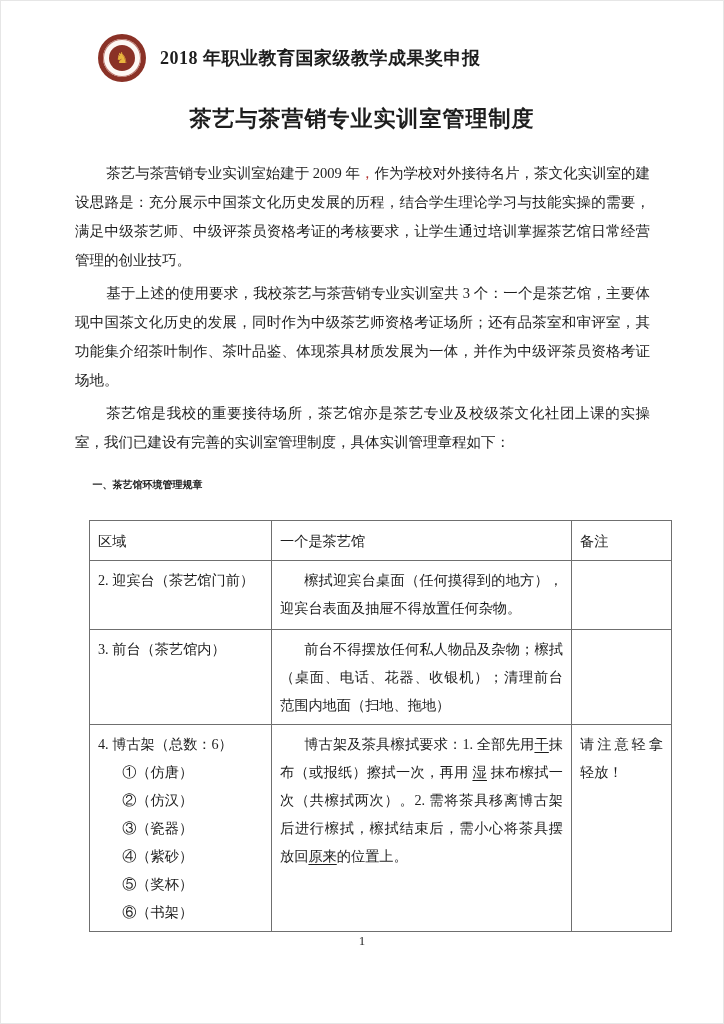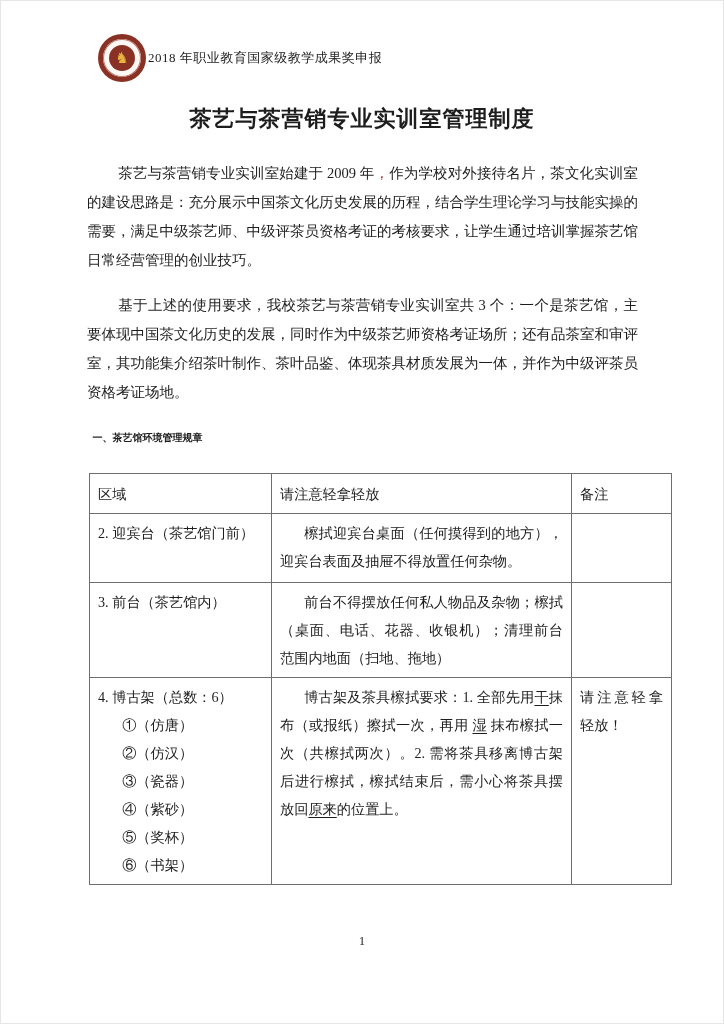--- a/index.html
+++ b/index.html
@@ -37,38 +37,38 @@
   .logo-core {
     width: 26px; height: 26px;
     border-radius: 50%;
     background: #8a3126;
     color: #e9b53e;
     font-size: 15px;
     line-height: 26px;
     text-align: center;
   }
   .header-title {
-    font-weight: normal;
-    font-size: 13px;
-    margin-left: 2px;
+    font-weight: bold;
+    font-size: 18px;
+    margin-left: 14px;
     letter-spacing: 0.5px;
     white-space: nowrap;
   }
   
   .doc-title {
     margin-top: 22px;
     text-align: center;
     font-weight: bold;
     font-size: 22px;
     letter-spacing: 1px;
   }
   
   .content { margin: 25px 69px 0 70px; }
   .para {
-    margin: 16px;
+    margin: 4px;
     font-size: 14.5px;
     line-height: 29px;
     text-indent: 2.15em;
     text-align: justify;
   }
   .red-text { color: #b23230; }
   .underline-text { text-decoration: underline; text-underline-offset: 3px; }
   .section-heading {
     margin: 13px 0 0 0;
     font-size: 10px;
@@ -125,34 +125,35 @@
     </div>
     <div class="header-title">2018 年职业教育国家级教学成果奖申报</div>
   </div>
 
   <div class="doc-title">茶艺与茶营销专业实训室管理制度</div>
 
   <div class="content">
     <div id="paragraphs">
         <p class="para"><span>茶艺与茶营销专业实训室始建于 2009 年</span><span class="red-text">，</span><span>作为学校对外接待名片，茶文化实训室的建设思路是：充分展示中国茶文化历史发展的历程，结合学生理论学习与技能实操的需要，满足中级茶艺师、中级评茶员资格考证的考核要求，让学生通过培训掌握茶艺馆日常经营管理的创业技巧。</span></p>
         <p class="para"><span>基于上述的使用要求，我校茶艺与茶营销专业实训室共 3 个：一个是茶艺馆，主要体现中国茶文化历史的发展，同时作为中级茶艺师资格考证场所；还有品茶室和审评室，其功能集介绍茶叶制作、茶叶品鉴、体现茶具材质发展为一体，并作为中级评茶员资格考证场地。</span></p>
+        <p class="para"><span>茶艺馆是我校的重要接待场所，茶艺馆亦是茶艺专业及校级茶文化社团上课的实操室，我们已建设有完善的实训室管理制度，具体实训管理章程如下：</span></p>
       </div>
 
     <p class="section-heading">一、茶艺馆环境管理规章</p>
 
     <table class="doc-table">
       <colgroup id="table-colgroup">
           <col style="width: 182px;">
           <col style="width: 300px;">
           <col style="width: 100px;">
         </colgroup>
       <thead>
         <tr id="table-header-row">
             <th>区域</th>
-            <th>请注意轻拿轻放</th>
+            <th>一个是茶艺馆</th>
             <th>备注</th>
           </tr>
       </thead>
       <tbody id="table-body">
           <tr style="height: 69px;">
             <td>
               <div class="area-line">2. 迎宾台（茶艺馆门前）</div>
             </td>
             <td>
               <p class="cell-para"><span>檫拭迎宾台桌面（任何摸得到的地方），迎宾台表面及抽屉不得放置任何杂物。</span></p>

